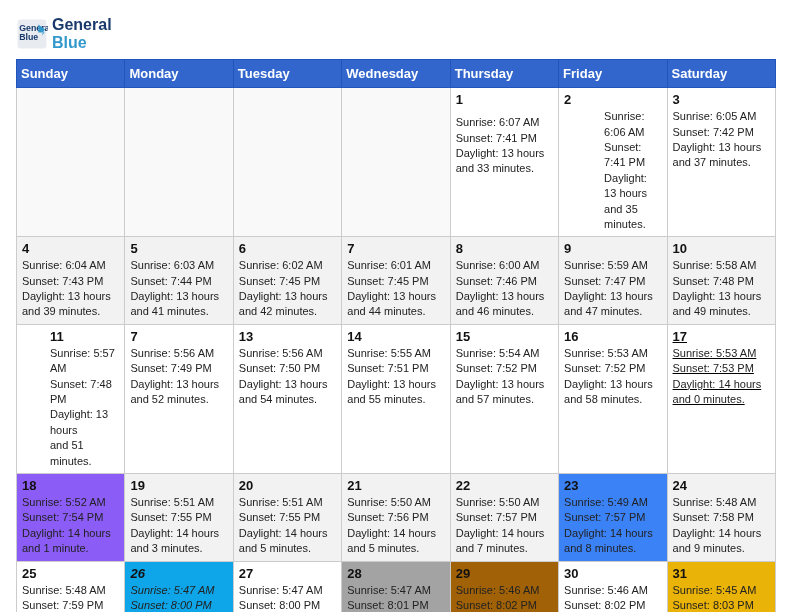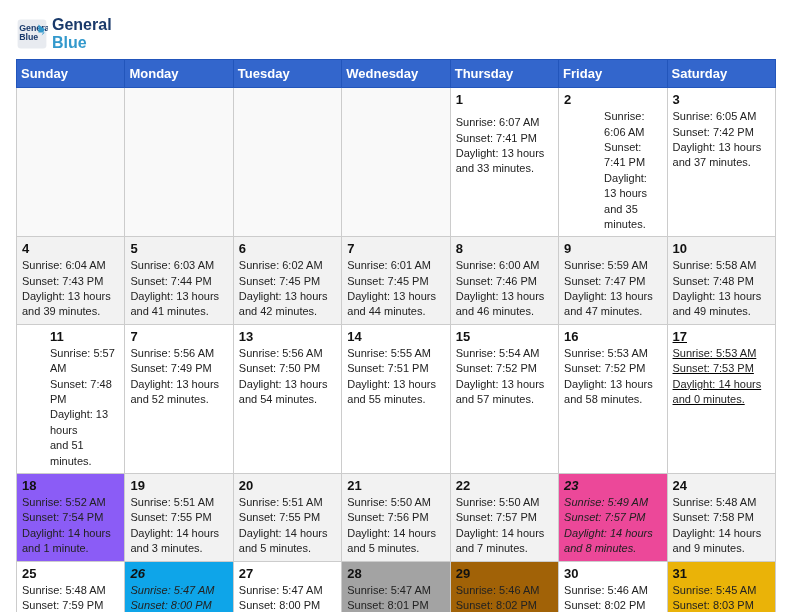--- a/index.html
+++ b/index.html
@@ -275,21 +275,21 @@
 Daylight: 14 hours
 and 5 minutes.</div>
         </td>
         <td style="background: rgb(242, 242, 242);">
           <span class="day-number">22</span>
           <div class="day-info" style="white-space: pre-line;">Sunrise: 5:50 AM
 Sunset: 7:57 PM
 Daylight: 14 hours
 and 7 minutes.</div>
         </td>
-        <td style="background: #ec4899; font-style: italic;">
+        <td style="background: #3b82f6;">
           <span class="day-number">23</span>
           <div class="day-info" style="white-space: pre-line;">Sunrise: 5:49 AM
 Sunset: 7:57 PM
 Daylight: 14 hours
 and 8 minutes.</div>
         </td>
         <td style="background: rgb(242, 242, 242);">
           <span class="day-number">24</span>
           <div class="day-info" style="white-space: pre-line;">Sunrise: 5:48 AM
 Sunset: 7:58 PM

